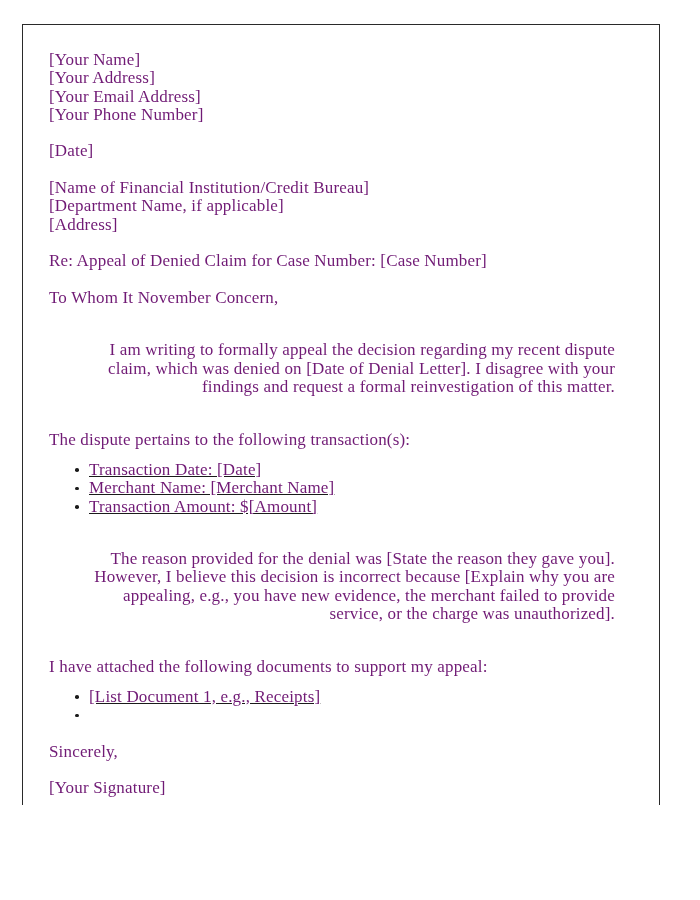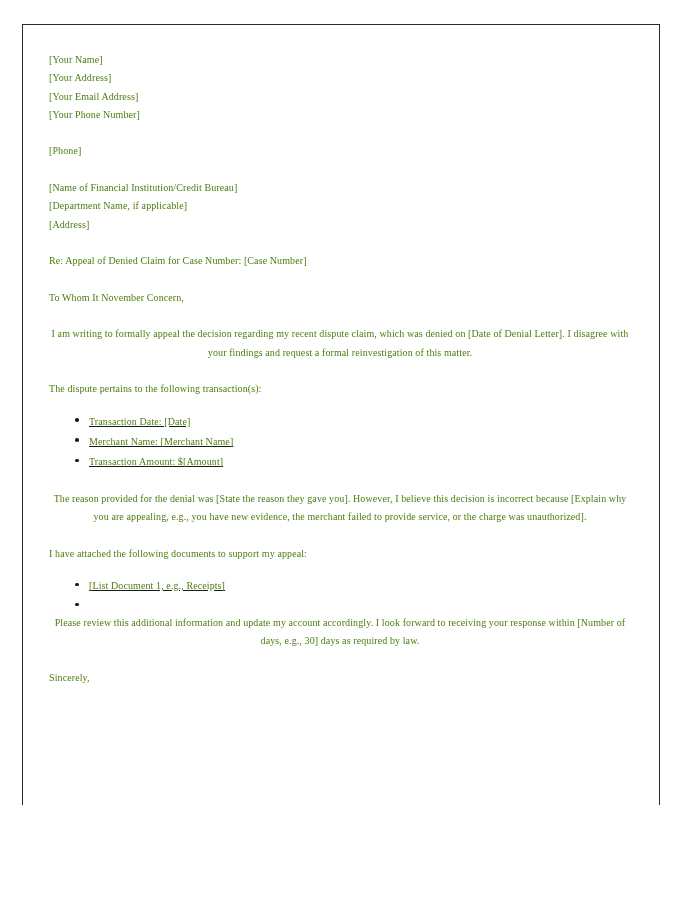--- a/index.html
+++ b/index.html
@@ -37,40 +37,40 @@
   }
   .letter-body {
     position: absolute;
     left: 26px;
     top: 26px;
     width: 582px;
   }
   .line,
   .para,
   .bullet-text {
-    font-size: 10px;
+    font-size: 17px;
     line-height: 18.3px;
-    color: #4d7c0f;
+    color: #701a75;
     letter-spacing: 0.01em;
   }
   .addr-block {
     margin: 0;
   }
   .addr-block .line {
     white-space: nowrap;
   }
   .gap {
     height: 18.3px;
   }
   .gap-sm {
     height: 12px;
   }
   .para {
-    margin: 0;
-    text-align: center;
+    margin: 16px;
+    text-align: right;
   }
   ul.bullets {
     list-style: none;
     margin: 0;
     padding: 0;
     text-decoration: underline;
   }
   ul.bullets li {
     position: relative;
     padding-left: 40px;
@@ -97,21 +97,21 @@
 
       <div class="addr-block">
         <div class="line">[Your Name]</div>
         <div class="line">[Your Address]</div>
         <div class="line">[Your Email Address]</div>
         <div class="line">[Your Phone Number]</div>
       </div>
 
       <div class="gap"></div>
 
-      <div class="line">[Phone]</div>
+      <div class="line">[Date]</div>
 
       <div class="gap"></div>
 
       <div class="addr-block">
         <div class="line">[Name of Financial Institution/Credit Bureau]</div>
         <div class="line">[Department Name, if applicable]</div>
         <div class="line">[Address]</div>
       </div>
 
       <div class="gap"></div>
@@ -162,27 +162,27 @@
           <span class="dot"></span>
           <span class="bullet-text">[List Document 1, e.g., Receipts]</span>
         </li>
         <li>
           <span class="dot"></span>
         </li>
       </ul>
 
       <div class="gap"></div>
 
-      <p class="para">Please review this additional information and update my account accordingly. I look forward to receiving your response within [Number of days, e.g., 30] days as required by law.</p>
 
       <div class="gap"></div>
 
       <div class="line">Sincerely,</div>
 
       <div class="gap"></div>
 
+      <div class="line">[Your Signature]</div>
 
       <div class="gap"></div>
 
     </div>
   </div>
 
 </div>
 
 </body></html>

